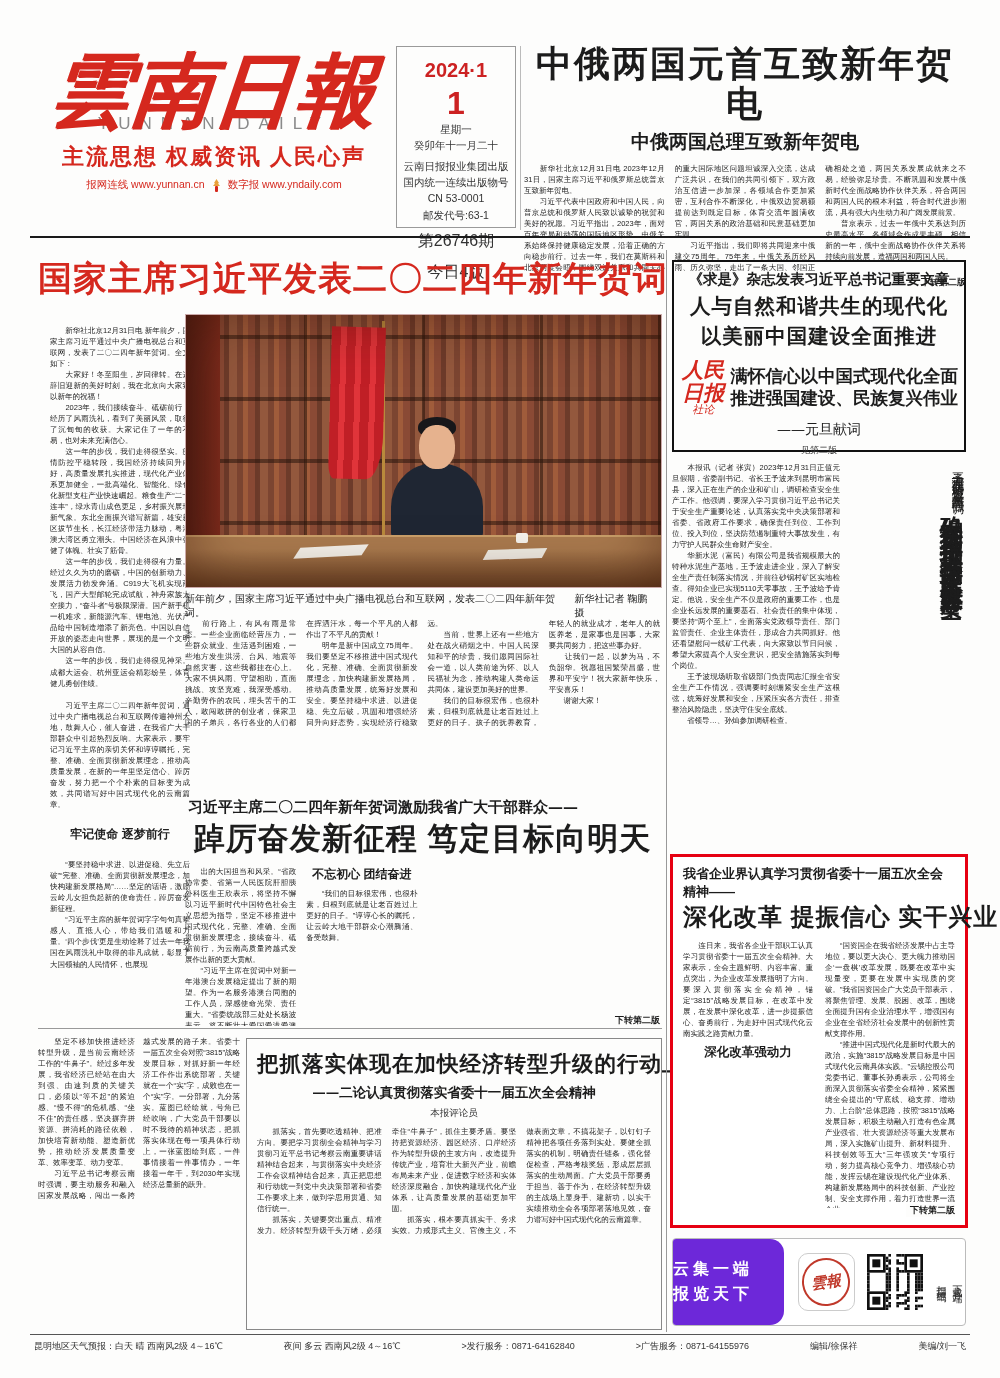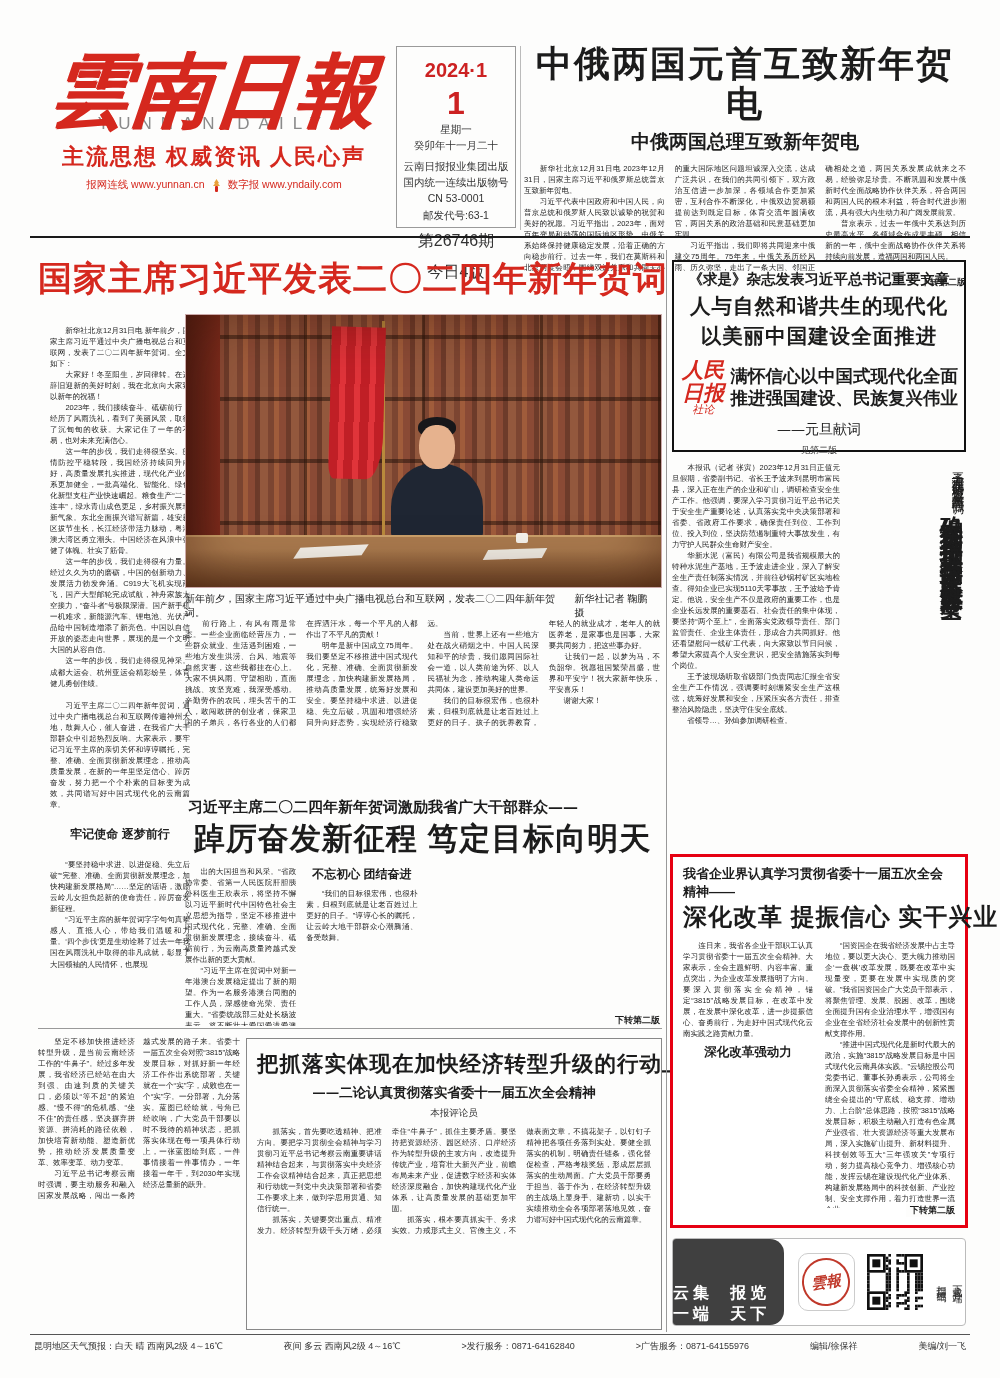--- a/index.html
+++ b/index.html
@@ -95,22 +95,22 @@
   .wang-heads{flex:1;writing-mode:vertical-rl;display:flex;align-items:flex-start;height:382px;padding-left:2px;}
   .wang-kicker{font-size:12.5px;letter-spacing:2px;margin-bottom:4px;font-family:"DejaVu Serif",serif;}
   .wang-h{font-size:23px;font-weight:900;letter-spacing:3px;line-height:1.25;}
   .reform{position:absolute;left:-2px;top:604px;width:298px;height:374px;border:3px solid #e60012;box-sizing:border-box;
     padding:8px 10px;background:#fff;}
   .reform-kicker{font-size:13px;font-weight:700;}
   .reform-head{font-size:24px;font-weight:900;letter-spacing:1px;text-align:center;white-space:nowrap;}
   .reform-cols{margin-top:7px;height:268px;column-count:2;column-gap:12px;}
   .banner{position:absolute;left:0;top:988px;width:294px;height:88px;border:1px solid #bbb;box-sizing:border-box;
     border-radius:4px;display:flex;align-items:center;background:#fff;}
-  .banner-red{width:112px;height:100%;background:#404040;border-radius:3px 14px 14px 3px;color:#fff;
-    display:flex;flex-direction:row;justify-content:center;align-items:flex-end;gap:4px;
+  .banner-red{width:112px;height:100%;background:#6d28d9;border-radius:3px 14px 14px 3px;color:#fff;
+    display:flex;flex-direction:column;justify-content:center;align-items:flex-start;gap:4px;
     font-size:16px;font-weight:900;letter-spacing:4px;}
   .logo-tile{width:56px;height:56px;border:1px solid #ccc;border-radius:10px;margin-left:14px;
     display:flex;align-items:center;justify-content:center;}
   .logo-seal{width:44px;height:44px;border:2px solid #c0392b;border-radius:50%;color:#c0392b;
     font-family:"DejaVu Serif",serif;font-style:italic;font-weight:900;font-size:15px;
     display:flex;align-items:center;justify-content:center;transform:rotate(-8deg);}
   .qr{width:56px;height:56px;margin-left:12px;}
   .banner-label{writing-mode:vertical-rl;font-size:10px;letter-spacing:2px;margin-left:10px;color:#333;line-height:1.6;}
   
   .footer-rule{left:30px;top:1334px;width:940px;height:1px;background:#555;}

